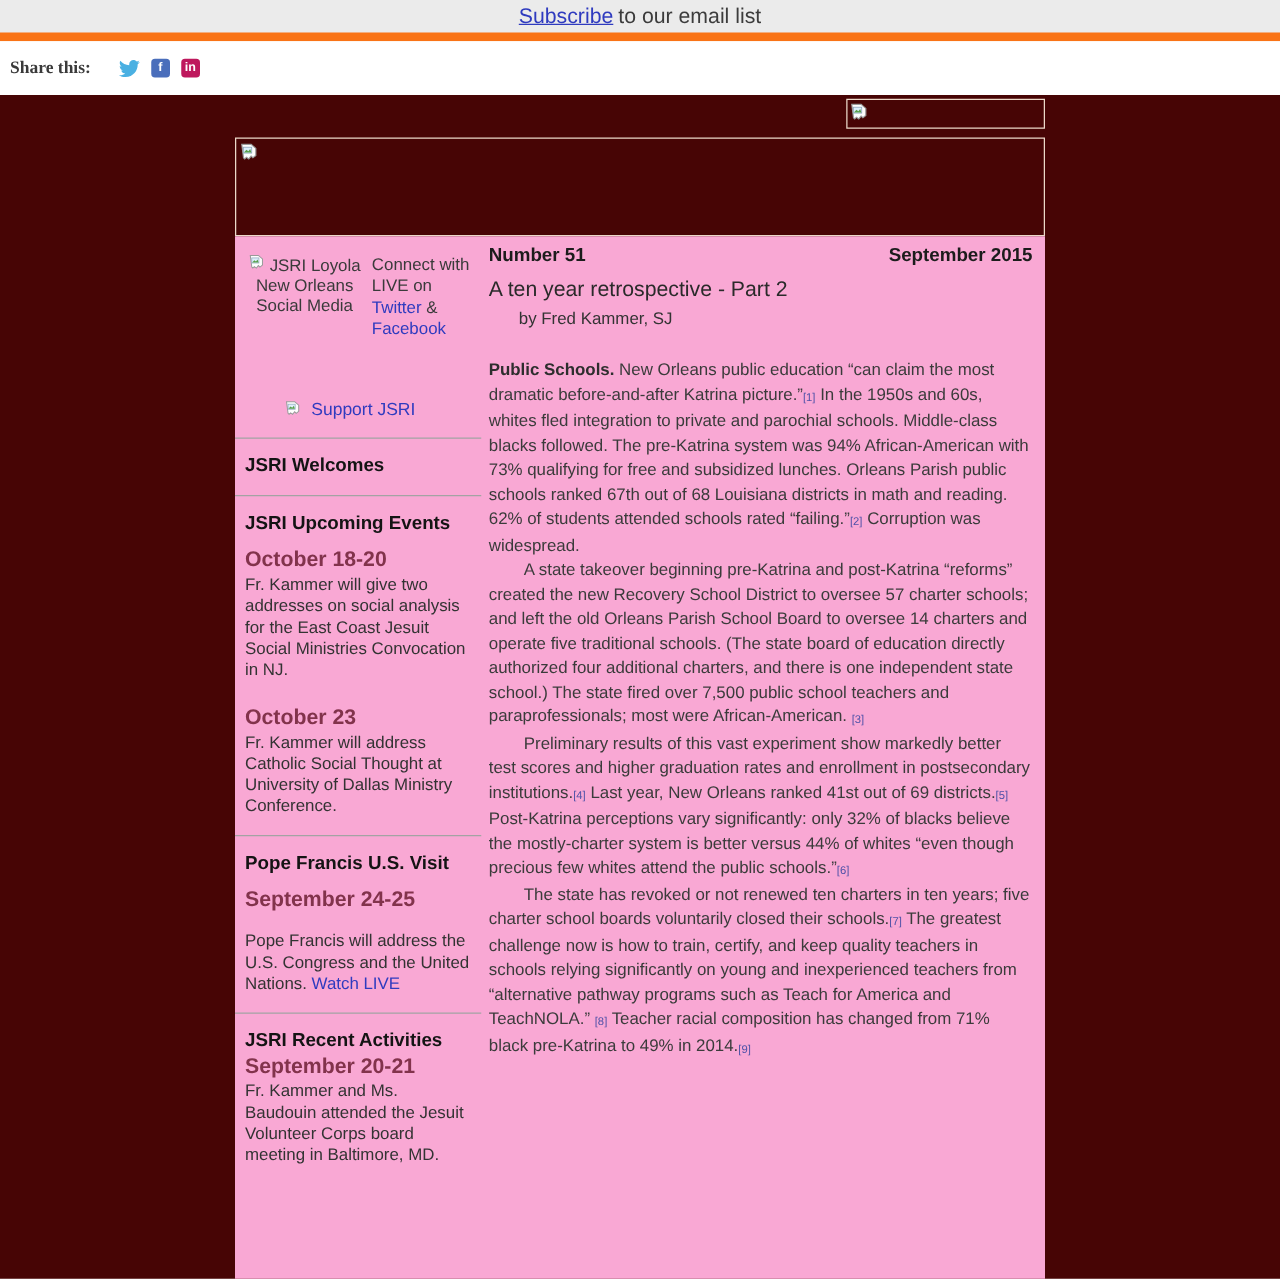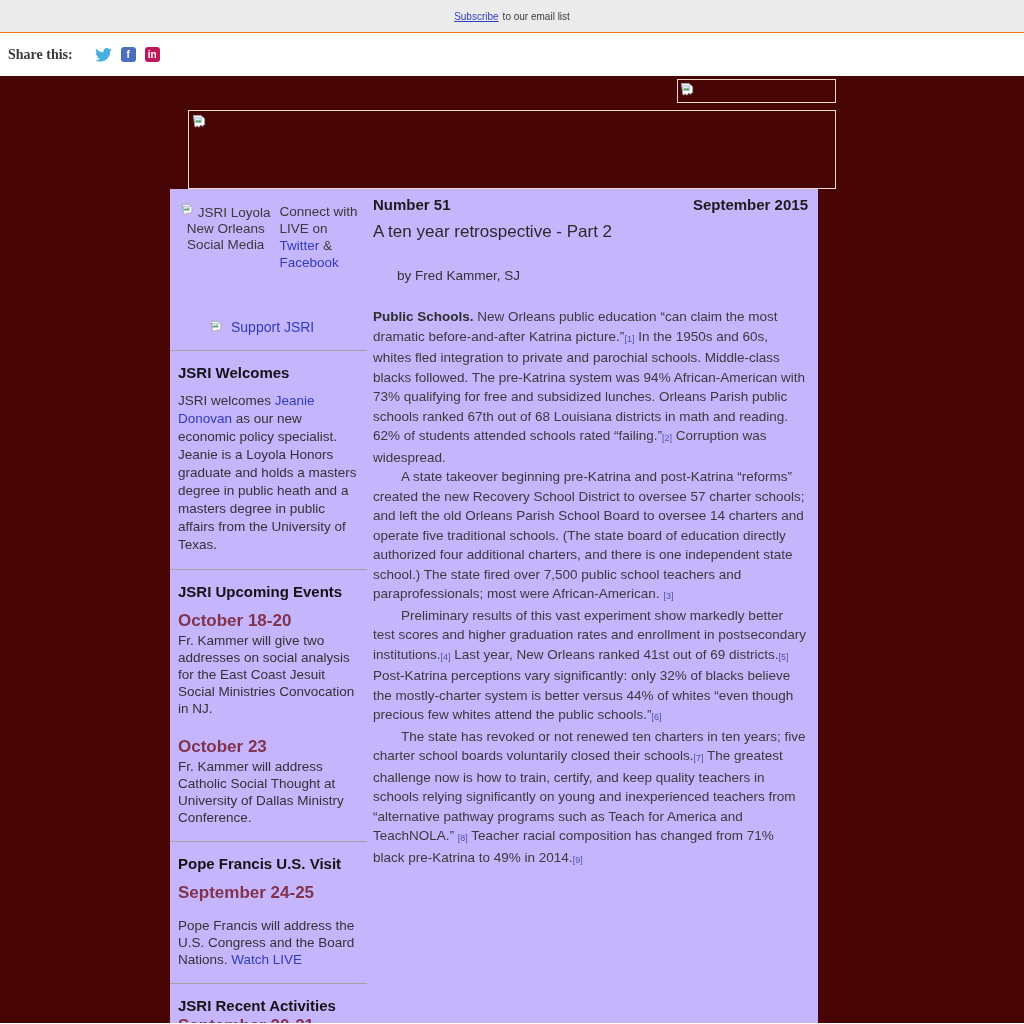--- a/index.html
+++ b/index.html
@@ -4,60 +4,60 @@
 <style>
   * { box-sizing: border-box; }
   html,body { margin:0; padding:0; }
   body {
     width:1024px; height:1024px; overflow:hidden;
     font-family:"Liberation Sans", sans-serif;
     background:#ffffff;
   }
   
   .subscribe-bar {
-    height:33px; background:#ebebeb; border-bottom:1px solid #f97316;
+    height:33px; background:#ebebeb; border-bottom:7px solid #f97316;
     display:flex; align-items:center; justify-content:center;
-    font-size:10px; color:#3c3c3c;
+    font-size:17px; color:#3c3c3c;
   }
   .subscribe-bar a { color:#2f3bbf; text-decoration:underline; margin-right:4px; cursor:pointer; }
   
   .share-bar { height:43px; background:#ffffff; display:flex; align-items:center; padding-left:8px; }
   .share-label { font-family:"Liberation Serif", serif; font-weight:bold; font-size:14px; color:#3a3a3a; margin-right:22px;text-align:right; }
   .share-icons { display:flex; gap:9px; align-items:center; }
   .share-icons .sicon { display:inline-flex; cursor:pointer; }
   .badge { width:15px; height:15px; border-radius:3px; color:#fff; font-size:10px; font-weight:bold;
            display:inline-flex; align-items:center; justify-content:center; font-family:"Liberation Sans",sans-serif; }
   
   .maroon { position:relative; height:947px; background:#470505; }
   .promo-box { position:absolute; left:677px; top:3px; width:159px; height:24px;
                border:1px solid #ecd9c9; padding:2px; }
   .banner-box { position:absolute; left:188px; top:34px; width:648px; height:79px;
                 border:1px solid #ecd9c9; padding:3px; }
   
-  .content { position:absolute; left:170px; top:113px; width:648px; height:834px;
-             background:#c4b5fd; display:flex; overflow:hidden; }
+  .content { position:absolute; left:188px; top:113px; width:648px; height:834px;
+             background:#f9a8d4; display:flex; overflow:hidden; }
   .sidebar { width:197px; flex:none; font-size:13.5px; color:#333; }
   .social-row { display:flex; margin-top:14px; padding:0 4px 0 10px; }
   .social-alt { width:92px; text-align:center; line-height:16px; font-size:13.5px; color:#3a3a3a; }
   .connect { width:92px; padding-left:8px; line-height:17px; font-size:13.5px; color:#3a3a3a; }
   .sidebar a { color:#2f3bbf; cursor:pointer; }
   .support-row { margin-top:48px; padding-left:40px; display:flex; align-items:center; gap:8px; }
   .support-row a { text-decoration:none; font-size:14px; }
   .divider { border-top:1px solid #a3a3a3; margin-top:15px; }
   .side-h { font-size:15px; font-weight:bold; color:#141414; margin:13px 8px 0 8px; }
   .side-p { margin:11px 8px 0 8px; line-height:18px; }
   .side-date { margin:11px 8px 0 8px; font-weight:bold; color:#82334c; font-size:17px; }
   .side-event { margin:1px 8px 0 8px; line-height:17px; }
   
   .main { flex:1; padding:0 10px 0 6px; color:#3b3b3b; }
   .issue-row { display:flex; justify-content:space-between; margin-top:7px;
                font-size:15px; font-weight:bold; color:#1c1c1c;align-items:center; }
   .title { margin:14px 0 0 0; font-size:22px; font-weight:bold; color:#6b1535; }
   .subtitle { margin:9px 0 0 0; font-size:17px; font-weight:normal; color:#2a2a2a; }
-  .byline { margin-top:26px; font-size:13.5px; color:#333;padding-left:24px; }
+  .byline { margin-top:5px; font-size:13.5px; color:#333;padding-left:24px; }
   .body-copy { margin-top:24px; font-size:13.5px; line-height:19.5px; color:#3b3b3b; }
   .para { margin:0; }
   .para.indent { text-indent:28px; }
   .lead { font-weight:bold; color:#2e2e2e; }
   .fn { font-size:9px; color:#4f51a8; cursor:pointer; position:relative; top:1px; letter-spacing:0; }
   .broken-wrap { display:inline-flex; }
 </style>
 </head>
 <body>
 
@@ -128,38 +128,35 @@
             <rect x="3" y="4" width="7" height="5" fill="#dceefb" stroke="#8fa7bd" stroke-width="0.7"></rect>
             <path d="M3.3 8.6l2.2-2.4 1.6 1.3 1.6-2 1 3.1z" fill="#58a04b"></path>
           </svg>
         </span>
         <a>Support JSRI</a>
       </div>
 
       <div class="divider"></div>
 
       <div class="side-h">JSRI Welcomes</div>
-      <p class="side-p">
-        <span>JSRI welcomes </span><a>Jeanie Donovan</a><span> as our new economic policy specialist. Jeanie is a Loyola Honors graduate and holds a masters degree in public heath and a masters degree in public affairs from the University of Texas.</span>
-      </p>
 
       <div class="divider"></div>
 
       <div class="side-h">JSRI Upcoming Events</div>
       <div class="side-date">October 18-20</div>
       <div class="side-event">Fr. Kammer will give two addresses on social analysis for the East Coast Jesuit Social Ministries Convocation in NJ.</div>
       <div class="side-date" style="margin-top:20px;">October 23</div>
       <div class="side-event">Fr. Kammer will address Catholic Social Thought at University of Dallas Ministry Conference.</div>
 
       <div class="divider"></div>
 
       <div class="side-h">Pope Francis U.S. Visit</div>
       <div class="side-date">September 24-25</div>
       <div class="side-event" style="margin-top:14px;">
-        <span>Pope Francis will address the U.S. Congress and the Board Nations. </span><a>Watch LIVE</a>
+        <span>Pope Francis will address the U.S. Congress and the United Nations. </span><a>Watch LIVE</a>
       </div>
 
       <div class="divider"></div>
 
       <div class="side-h">JSRI Recent Activities</div>
       <div class="side-date" style="margin-top:2px;">September 20-21</div>
       <div class="side-event">Fr. Kammer and Ms. Baudouin attended the Jesuit Volunteer Corps board meeting in Baltimore, MD.</div>
 
     </div>
 

